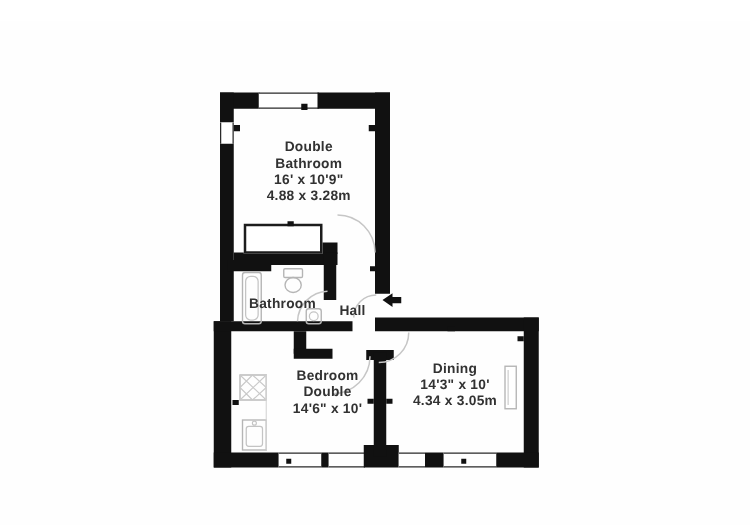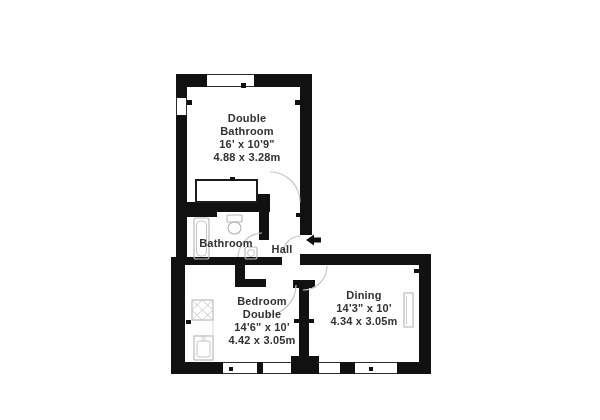--- a/index.html
+++ b/index.html
@@ -121,21 +121,20 @@
   </div>
 
   <div class="room-label" style="left:262px;top:226px;width:40px;">
     <div>Hall</div>
   </div>
 
   <div class="room-label" style="left:206px;top:278px;width:112px;">
     <div>Bedroom</div>
     <div>Double</div>
     <div>14'6" x 10'</div>
-    <div>4.42 x 3.05m</div>
   </div>
 
   <div class="room-label" style="left:309px;top:272px;width:110px;">
     <div>Dining</div>
     <div>14'3" x 10'</div>
     <div>4.34 x 3.05m</div>
   </div>
 
 </div>
 

